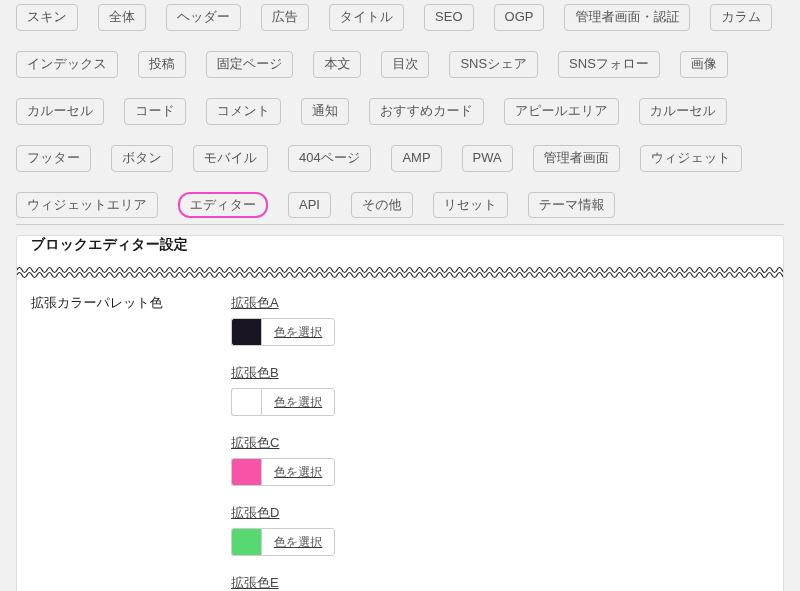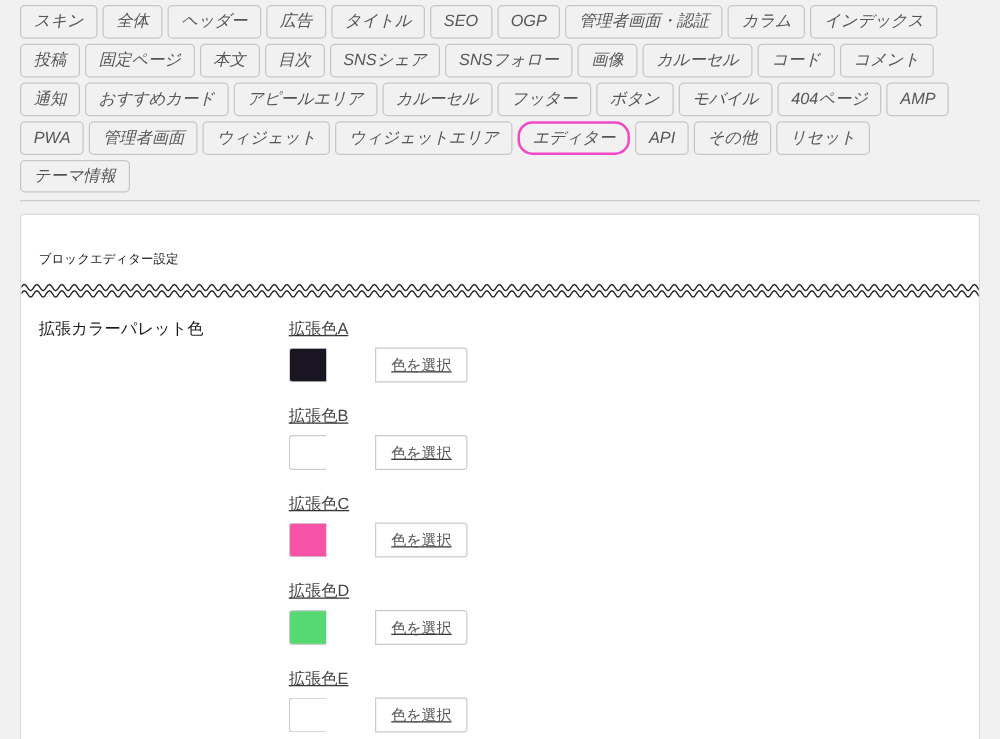--- a/index.html
+++ b/index.html
@@ -7,25 +7,24 @@
     margin: 0;
     font-family: -apple-system, BlinkMacSystemFont, "Segoe UI", "Hiragino Kaku Gothic ProN", "メイリオ", sans-serif;
     font-size: 13px;
     color: #333;
     background: #f1f1f1;
   }
   .wrap { width: 800px; padding: 4px 16px 16px 16px; }
   .tabs {
     display: flex;
     flex-wrap: wrap;
-    gap: 4px;
+    gap: 20px;
     padding-bottom: 6px;
     border-bottom: 1px solid #ccc;
     margin-bottom: 10px;
-    font-style: italic;
   }
   .tab {
     padding: 4px 10px;
     border: 1px solid #c6c6c6;
     border-radius: 4px;
     background: #f1f1f1;
     color: #555;
     cursor: pointer;
     line-height: 1.3;
   }
@@ -33,23 +32,23 @@
     border: 2px solid #f048c6;
     border-radius: 12px;
     padding: 3px 10px;
   }
   .panel {
     background: #fff;
     border: 1px solid #ddd;
     border-radius: 3px;
   }
   .panel-title {
-    font-weight: 400;
-    font-size: 10px;
-    padding: 28px 14px 10px 14px;
+    font-weight: 700;
+    font-size: 14px;
+    padding: 0 14px 10px 14px;
     color: #1a1a1a;
   }
   .squiggle {
     height: 16px;
     background: #fff;
     position: relative;
     overflow: hidden;
   }
   .squiggle svg { display:block; }
   .content {
@@ -59,21 +58,21 @@
   .row { display: flex; align-items: flex-start; }
   .row-label {
     width: 200px;
     font-weight: 400;
     color: #1a1a1a;
     padding-top: 0;
   }
   .row-body { flex: 1; }
   .swatch-group { margin-bottom: 18px; text-decoration: underline; }
   .swatch-label { font-size: 13px; color: #444; margin-bottom: 6px; }
-  .swatch-row { display: flex; align-items: stretch; gap: 39px; }
+  .swatch-row { display: flex; align-items: stretch; }
   .swatch {
     width: 30px;
     height: 28px;
     border: 1px solid #ccc;
     border-right: none;
     border-radius: 3px 0 0 3px;
   }
   .swatch.empty { background:#fff; }
   .picker-btn {
     height: 28px;

